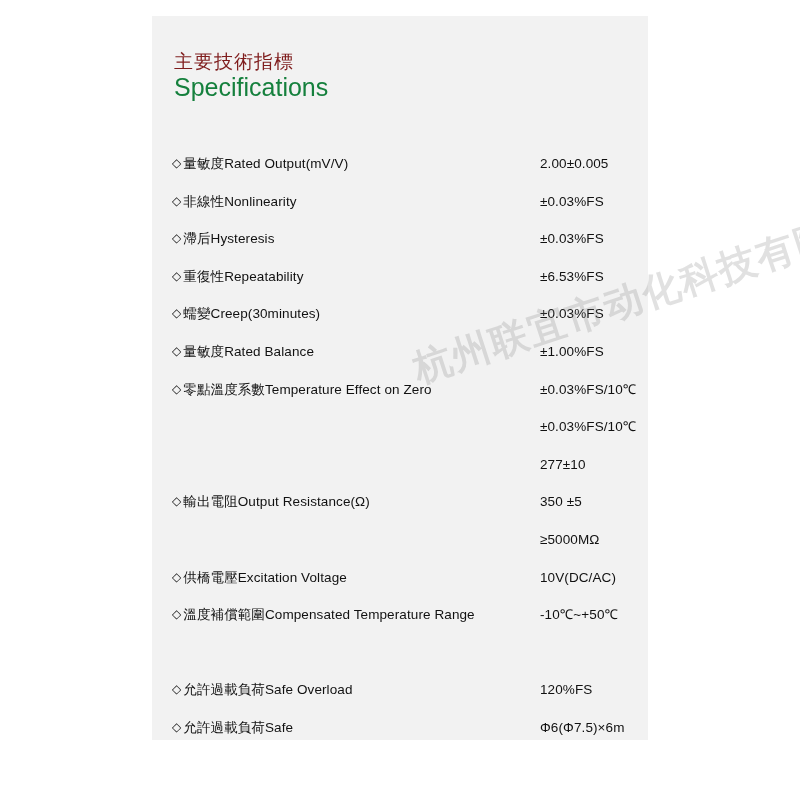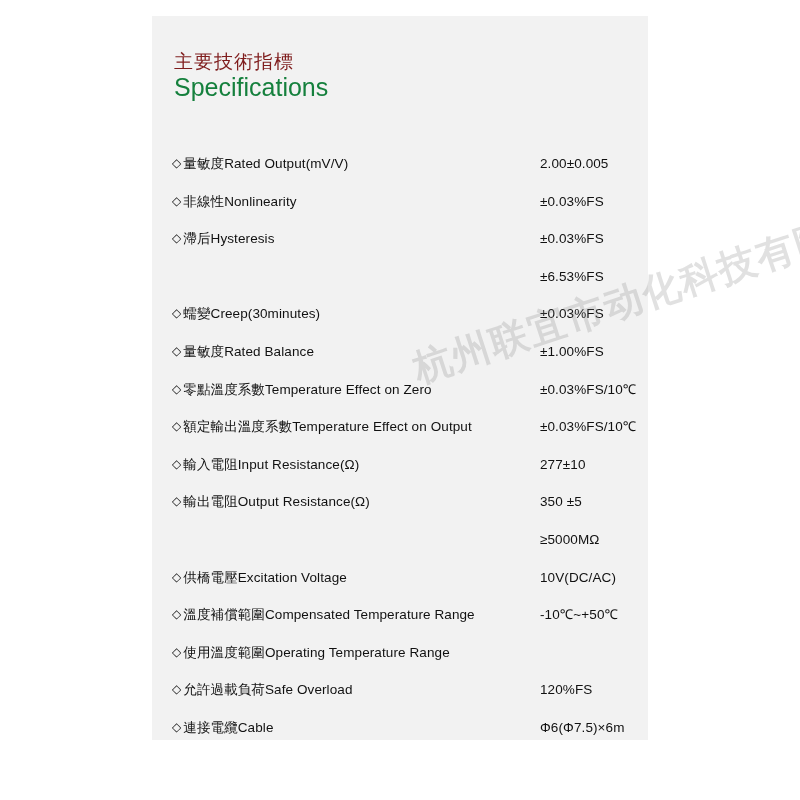--- a/index.html
+++ b/index.html
@@ -129,65 +129,63 @@
         </div>
         <div class="spec-row">
           <div class="spec-label"><span class="diamond">◇</span><span>非線性Nonlinearity</span></div>
           <div class="spec-value">±0.03%FS</div>
         </div>
         <div class="spec-row">
           <div class="spec-label"><span class="diamond">◇</span><span>滯后Hysteresis</span></div>
           <div class="spec-value">±0.03%FS</div>
         </div>
         <div class="spec-row">
+          <div class="spec-label"><span class="diamond">◇</span><span>重復性Repeatability</span></div>
           <div class="spec-value">±6.53%FS</div>
         </div>
         <div class="spec-row">
           <div class="spec-label"><span class="diamond">◇</span><span>蠕變Creep(30minutes)</span></div>
           <div class="spec-value">±0.03%FS</div>
         </div>
         <div class="spec-row">
           <div class="spec-label"><span class="diamond">◇</span><span>量敏度Rated Balance</span></div>
           <div class="spec-value">±1.00%FS</div>
         </div>
         <div class="spec-row">
           <div class="spec-label"><span class="diamond">◇</span><span>零點溫度系數Temperature Effect on Zero</span></div>
           <div class="spec-value">±0.03%FS/10℃</div>
         </div>
         <div class="spec-row">
-          <div class="spec-label"><span class="diamond">◇</span><span>額定輸出溫度系數Temperature Effect on Output</span></div>
           <div class="spec-value">±0.03%FS/10℃</div>
         </div>
         <div class="spec-row">
-          <div class="spec-label"><span class="diamond">◇</span><span>輸入電阻Input Resistance(Ω)</span></div>
           <div class="spec-value">277±10</div>
         </div>
         <div class="spec-row">
           <div class="spec-label"><span class="diamond">◇</span><span>輸出電阻Output Resistance(Ω)</span></div>
           <div class="spec-value">350 ±5</div>
         </div>
         <div class="spec-row">
           <div class="spec-value">≥5000MΩ</div>
         </div>
         <div class="spec-row">
           <div class="spec-label"><span class="diamond">◇</span><span>供橋電壓Excitation Voltage</span></div>
           <div class="spec-value">10V(DC/AC)</div>
         </div>
         <div class="spec-row">
           <div class="spec-label"><span class="diamond">◇</span><span>溫度補償範圍Compensated Temperature Range</span></div>
           <div class="spec-value">-10℃~+50℃</div>
         </div>
         <div class="spec-row">
-          <div class="spec-label"><span class="diamond">◇</span><span>使用溫度範圍Operating Temperature Range</span></div>
         </div>
         <div class="spec-row">
           <div class="spec-label"><span class="diamond">◇</span><span>允許過載負荷Safe Overload</span></div>
           <div class="spec-value">120%FS</div>
         </div>
         <div class="spec-row">
-          <div class="spec-label"><span class="diamond">◇</span><span>連接電纜Cable</span></div>
+          <div class="spec-label"><span class="diamond">◇</span><span>允許過載負荷Safe</span></div>
           <div class="spec-value">Φ6(Φ7.5)×6m</div>
         </div>
       </div>
 
     <div id="watermark">杭州联宜市动化科技有限公司</div>
   </div>
 </div>
 
 </body></html>

